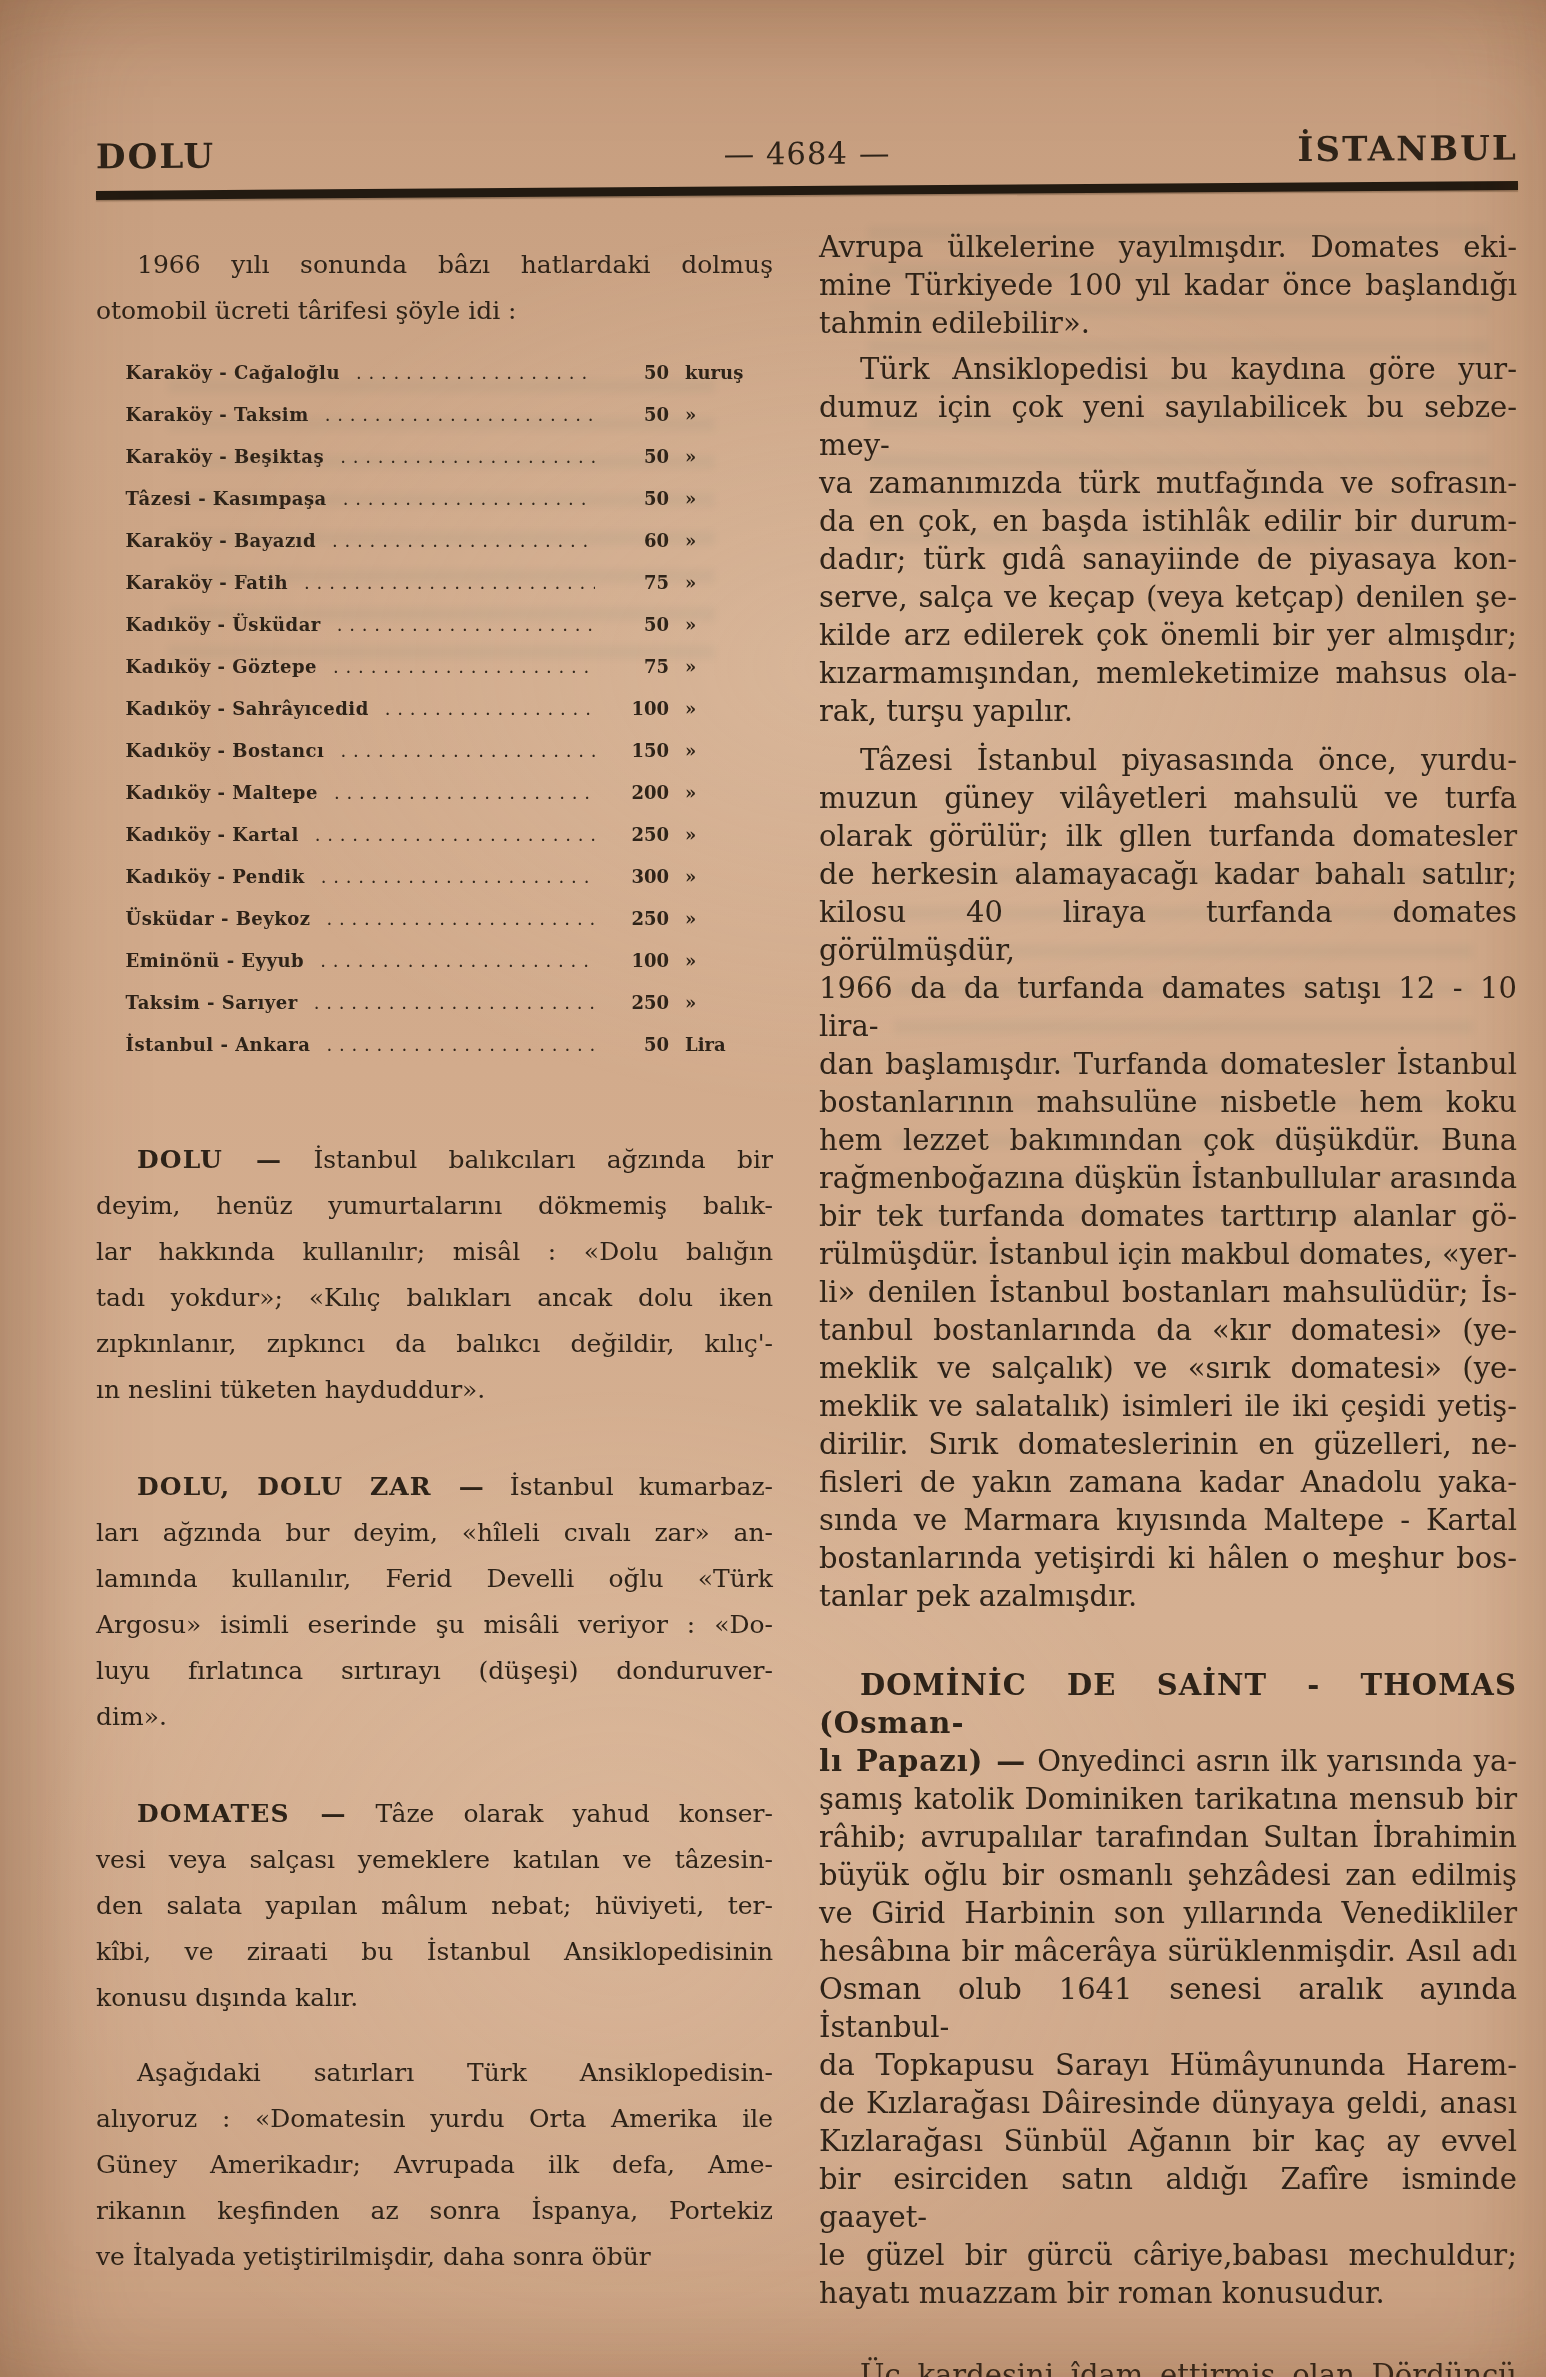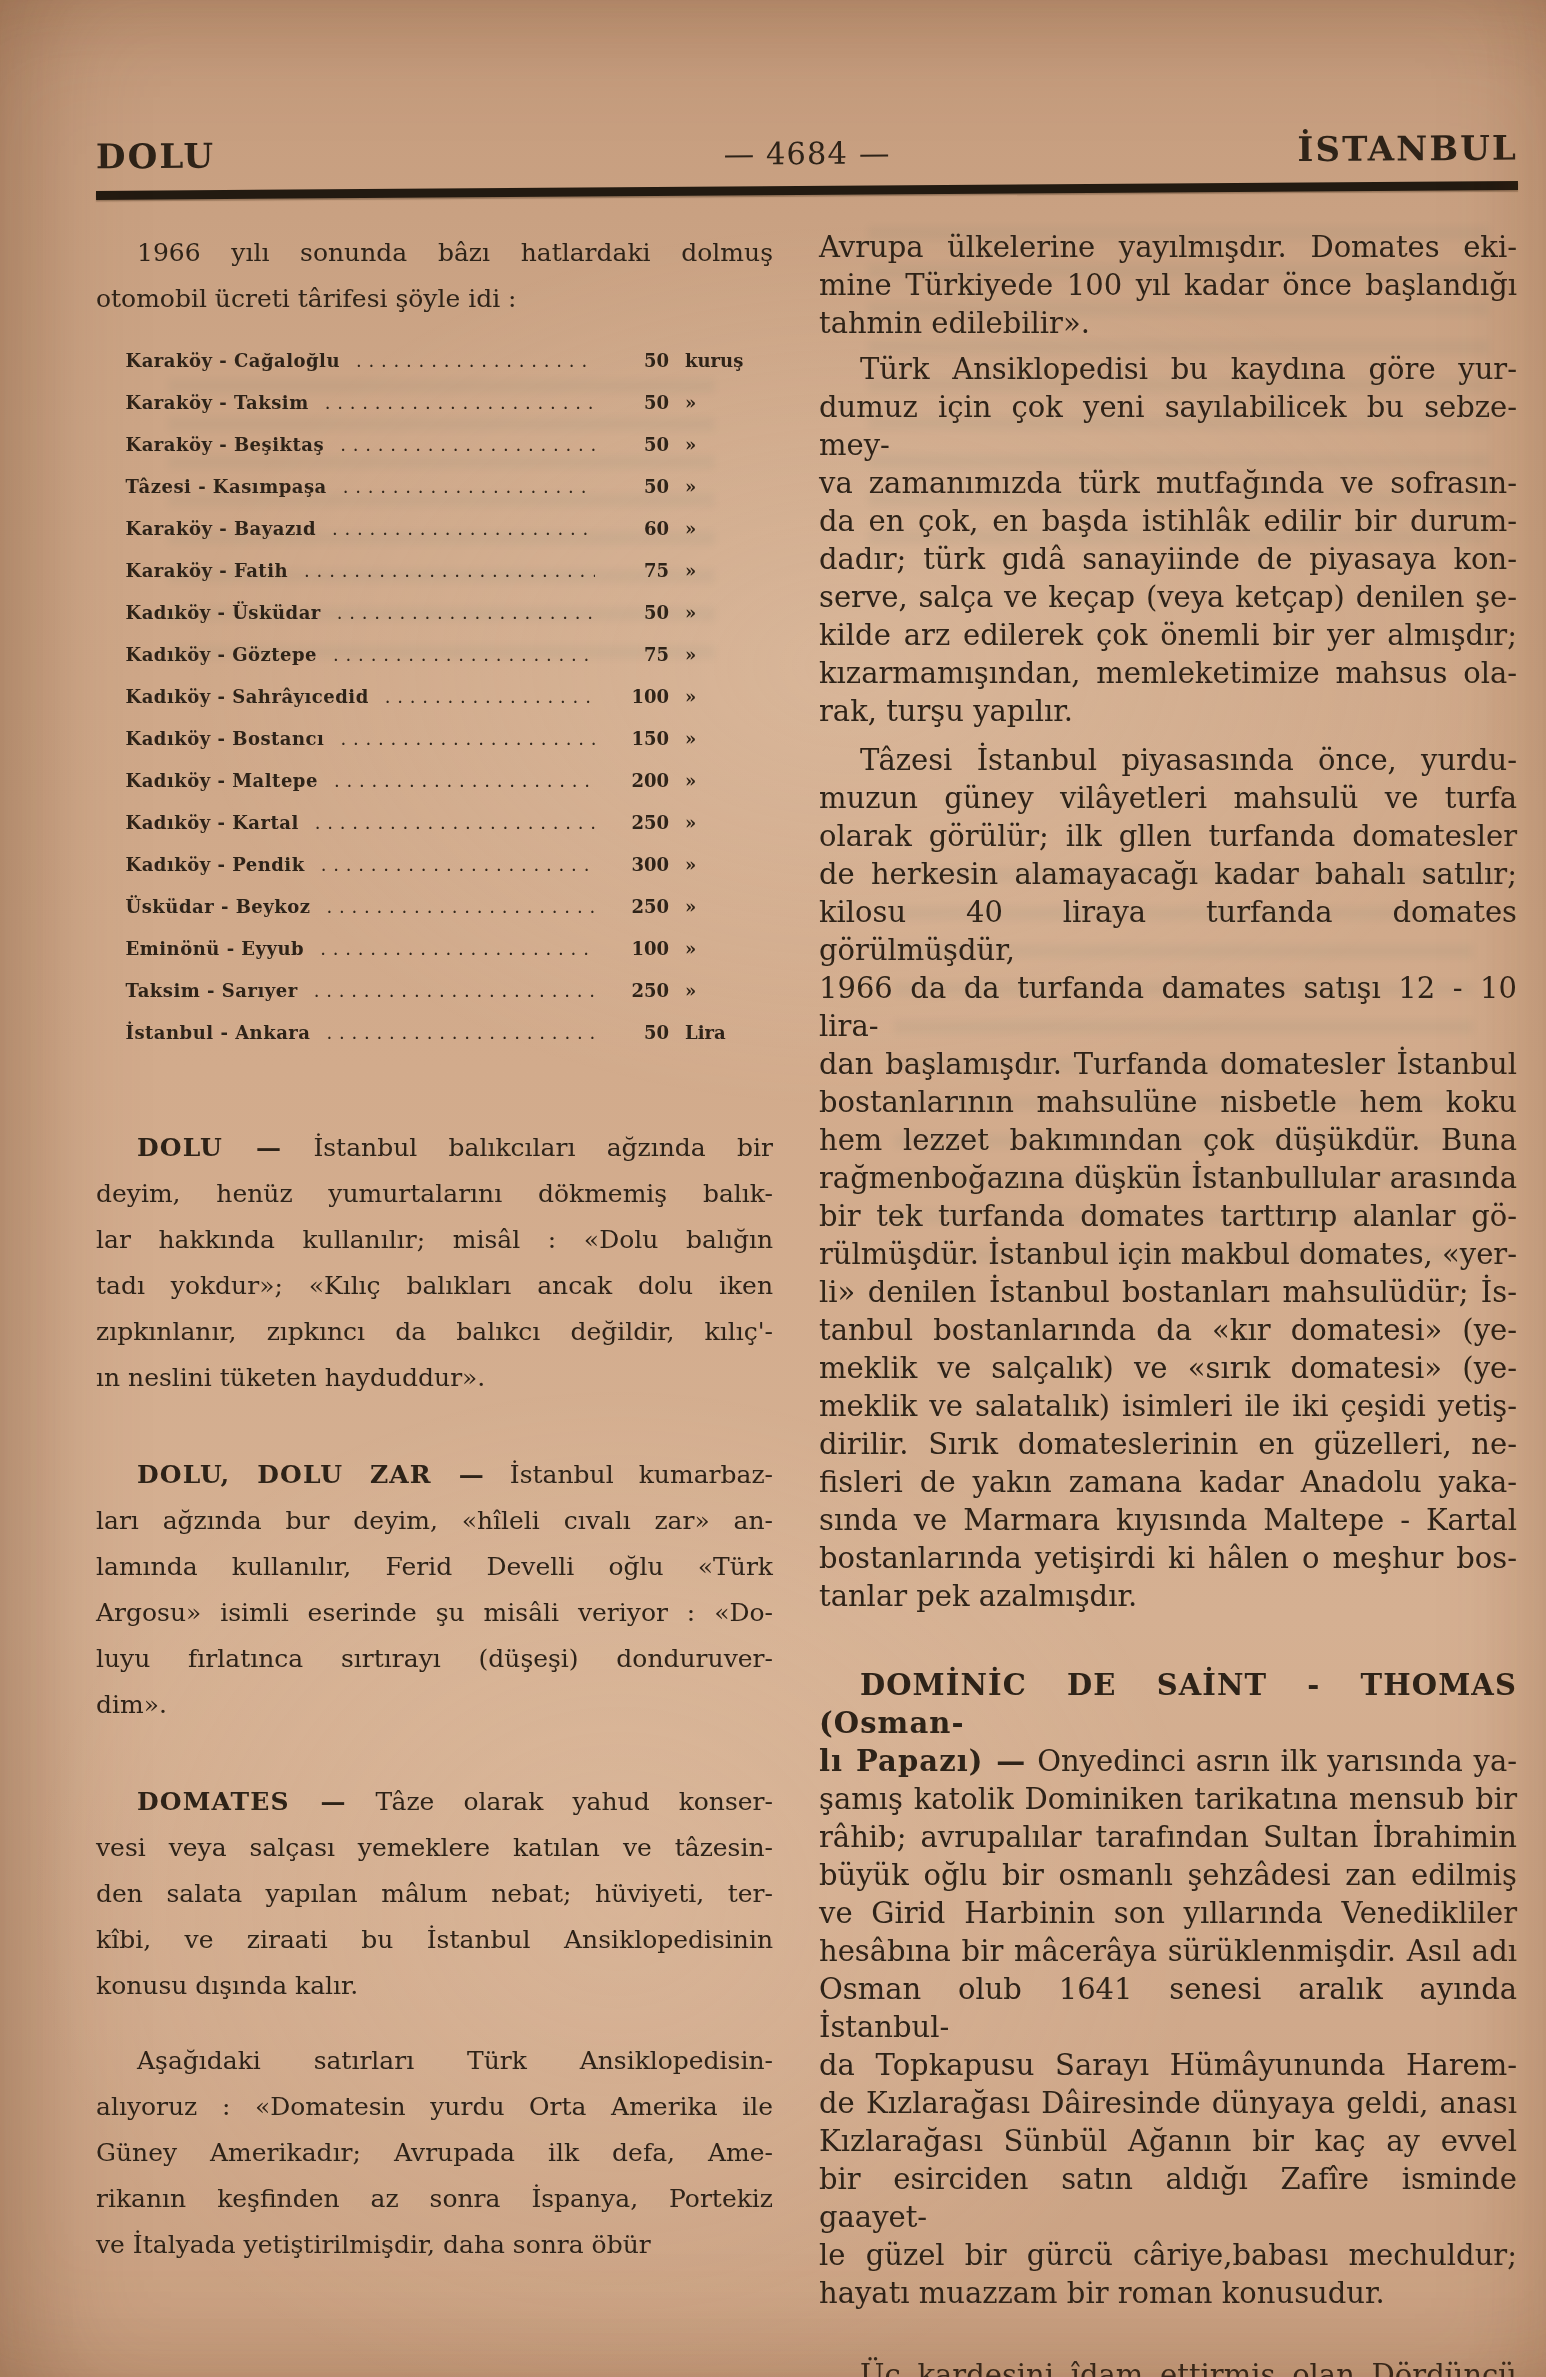--- a/index.html
+++ b/index.html
@@ -32,21 +32,21 @@
   .col-right{width:698px;}
   .col-left{font-size:25px;}
   .col-right{font-size:29px;}
   .col-left .pline{line-height:46px;}
   .col-right .pline{line-height:38px;}
   .pline{text-align:justify;text-align-last:justify;}
   .pline.last{text-align-last:left;}
   .pline.ind{text-indent:41px;}
   .pline b{font-weight:bold;letter-spacing:1.1px;}
   .para{margin:0;}
-  .intro{margin-top:2px;}
+  .intro{margin-top:14px;}
   .ftable{margin-top:28px;font-size:18px;font-weight:bold;}
   .frow{display:flex;align-items:baseline;height:42px;}
   .froute{white-space:nowrap;padding-left:29.5px;letter-spacing:0.5px;}
   .leader{flex:1;overflow:hidden;white-space:nowrap;letter-spacing:6.8px;
     font-weight:normal;margin:0 7.4px 0 16px;color:#32271c;}
   .fprice{width:67px;text-align:right;}
   .funit{width:88px;padding-left:16px;white-space:nowrap;}
   .mt-dolu{margin-top:61px;}
   .mt-zar{margin-top:51px;}
   .mt-dom{margin-top:51px;}

